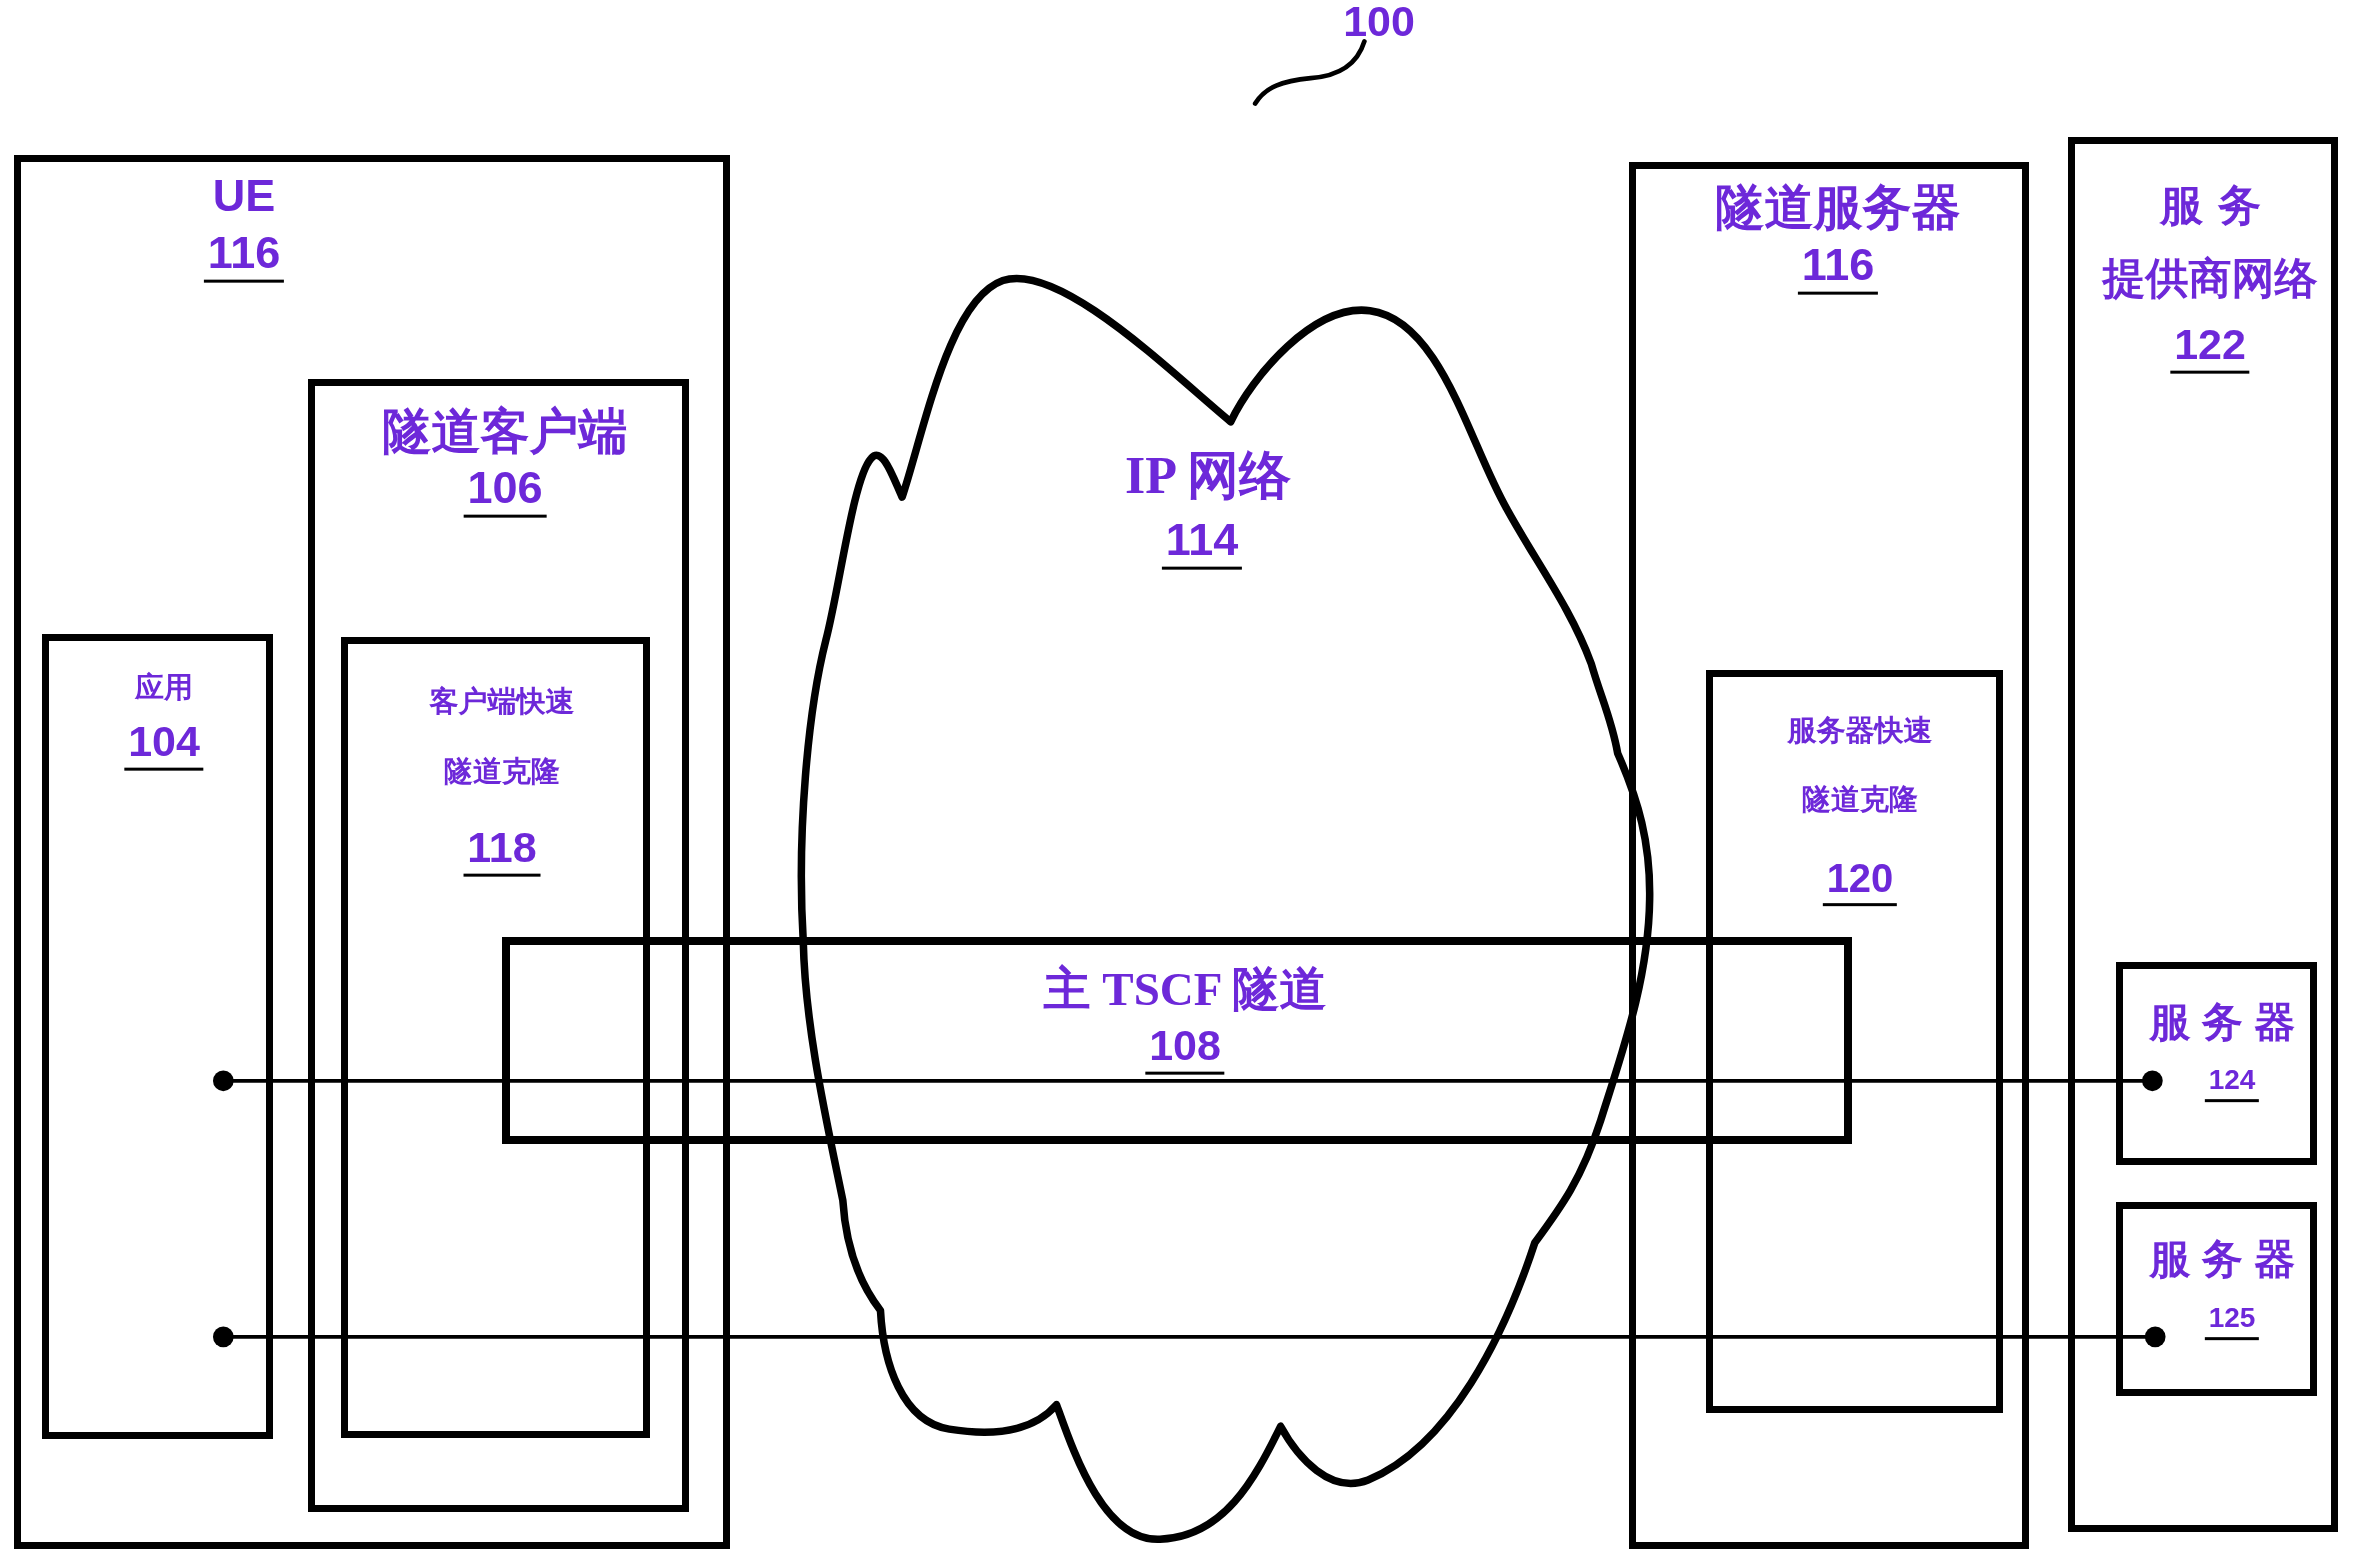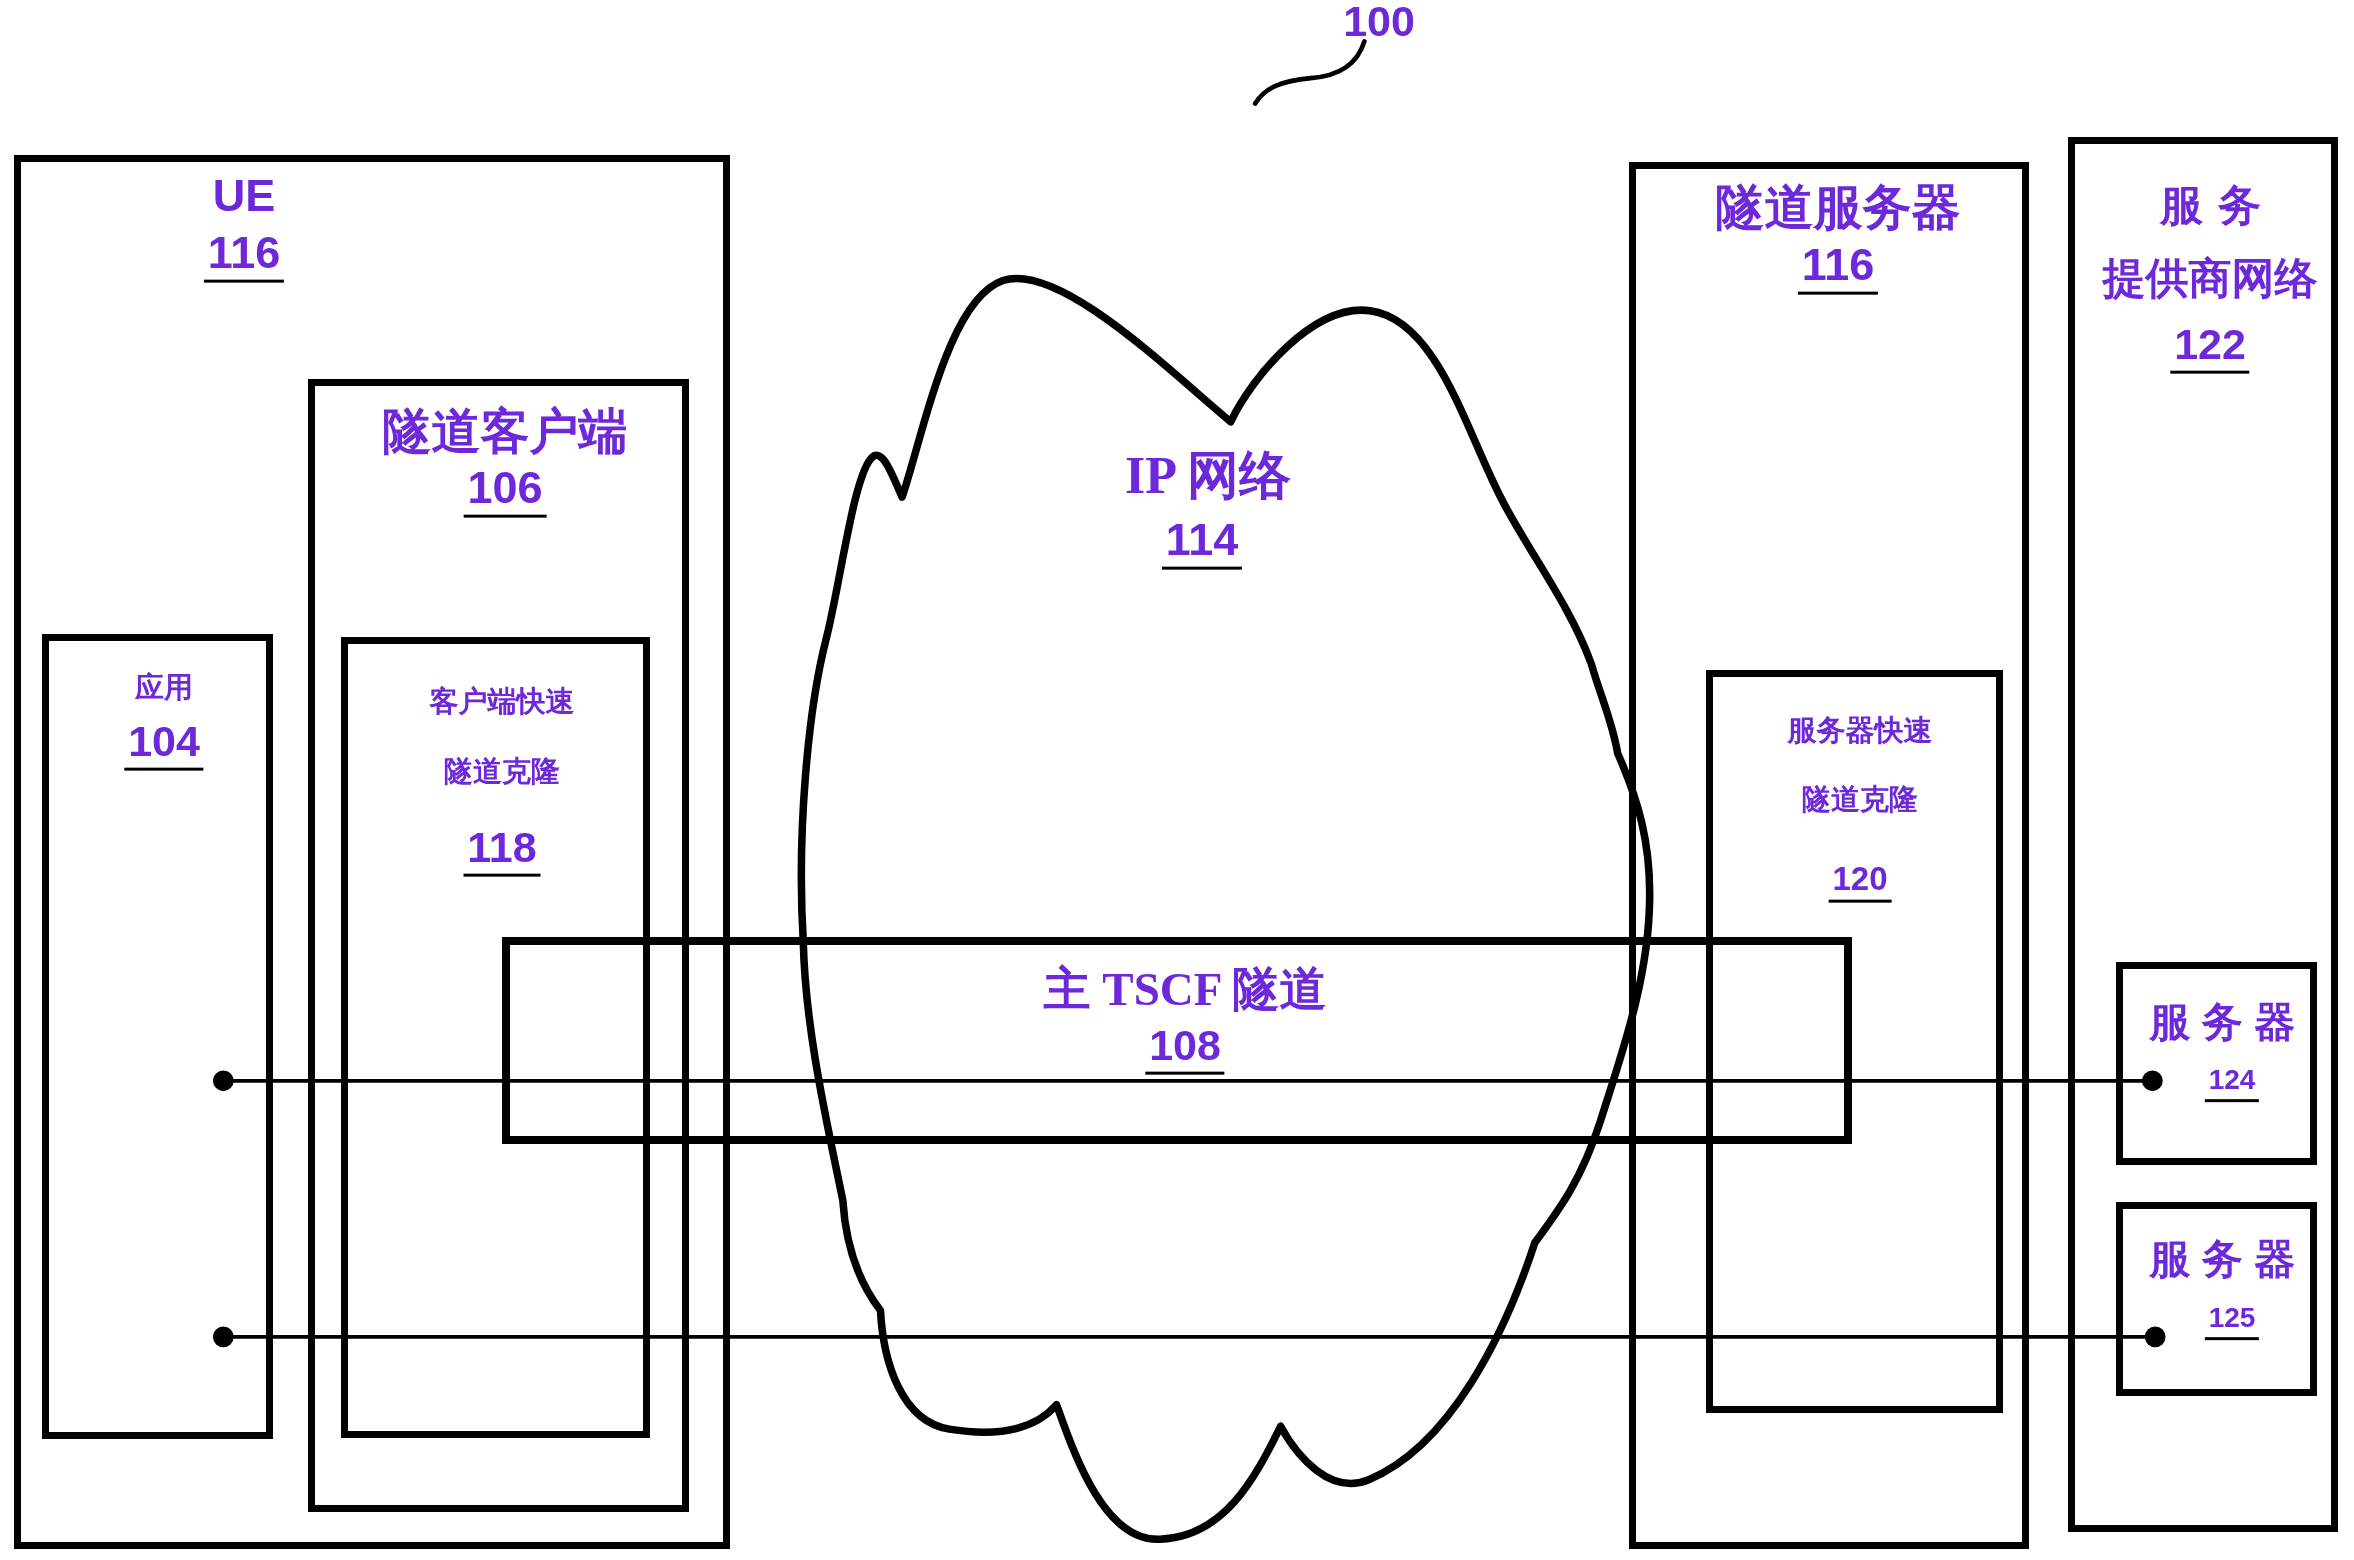--- a/index.html
+++ b/index.html
@@ -132,21 +132,21 @@
 
 
   <div class="box" style="left:1629px; top:162px; width:400px; height:1387px;">
     <div class="lbl cjk" style="left:202px; top:38px;">隧道服务器</div>
     <div class="lbl num" style="left:202px; top:99px;"><span class="ref">116</span></div>
   </div>
 
   <div class="box" style="left:1706px; top:634px; width:297px; height:743px;margin-top:36px;">
     <div class="lbl cjk sm" style="left:147px; top:53px;">服务器快速</div>
     <div class="lbl cjk sm" style="left:147px; top:122px;">隧道克隆</div>
-    <div class="lbl num" style="left:147px; top:205px; font-size:33px;"><span class="ref">120</span></div>
+    <div class="lbl num" style="left:147px; top:205px; font-size:40px;"><span class="ref">120</span></div>
   </div>
 
   <div class="box" style="left:2068px; top:137px; width:270px; height:1395px;">
     <div class="lbl cjk xs sp" style="left:143px; top:61px;">服务</div>
     <div class="lbl cjk xs" style="left:135px; top:134px;">提供商网络</div>
     <div class="lbl num" style="left:135px; top:204px; font-size:43px;"><span class="ref">122</span></div>
   </div>
 
   <div class="box" style="left:2116px; top:962px; width:201px; height:203px;">
     <div class="lbl cjk srv" style="left:105px; top:53px;">服务器</div>

